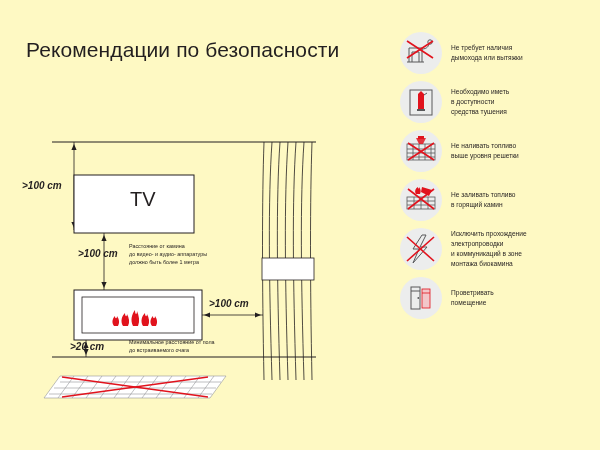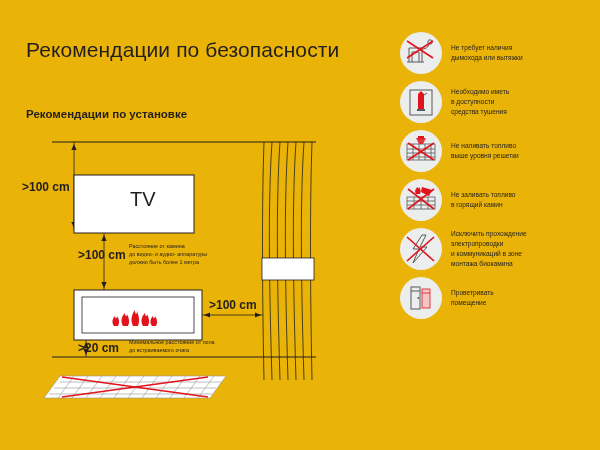--- a/index.html
+++ b/index.html
@@ -10,21 +10,21 @@
     width: 600px;
     height: 450px;
     background: #ffffff;
     font-family: "Liberation Sans", sans-serif;
     overflow: hidden;
   }
   .page {
     position: relative;
     width: 600px;
     height: 450px;
-    background: #eab308;
+    background: #fef9c3;
     box-sizing: border-box;
   }
   
   .title {
     position: absolute;
     left: 26px;
     top: 38px;
     font-size: 21px;
     color: #231f20;
     letter-spacing: 0.1px;
@@ -45,24 +45,25 @@
     left: 26px;
     top: 130px;
     width: 330px;
     height: 290px;
   }
   .diagram svg {
     display: block;
   }
   .lbl {
     position: absolute;
-    font-size: 12px;
+    font-size: 10px;
     color: #231f20;
     font-weight: bold;
     white-space: nowrap;
+    font-style: italic;
   }
   .note {
     position: absolute;
     font-size: 5.4px;
     color: #231f20;
     line-height: 1.45;
     white-space: nowrap;
   }
   .tv-text {
     position: absolute;
@@ -105,21 +106,20 @@
     color: #231f20;
   }
   .icon-text div { white-space: nowrap; }
 </style>
 </head>
 <body>
 
 <div class="page">
 
   <div class="title">Рекомендации по безопасности</div>
-  <div class="subtitle">Рекомендации по установке</div>
 
   <div class="diagram">
     <svg width="330" height="290" viewBox="0 0 330 290">
 
       <line x1="26" y1="12" x2="290" y2="12" stroke="#231f20" stroke-width="1"></line>
 
       <line x1="48" y1="12" x2="48" y2="100" stroke="#231f20" stroke-width="0.8"></line>
       <polygon points="48,14 45.4,20 50.6,20" fill="#231f20"></polygon>
       <polygon points="48,98 45.4,92 50.6,92" fill="#231f20"></polygon>
 
@@ -183,21 +183,21 @@
         <line x1="36" y1="247" x2="182" y2="267"></line>
         <line x1="36" y1="267" x2="182" y2="247"></line>
       </g>
     </svg>
 
     <div class="tv-text" style="left:104px; top:58px;">TV</div>
 
     <div class="lbl" style="left:-4px; top:50px;">&gt;100 cm</div>
     <div class="lbl" style="left:52px; top:118px;">&gt;100 cm</div>
     <div class="lbl" style="left:183px; top:168px;">&gt;100 cm</div>
-    <div class="lbl" style="left:52px; top:211px;">&gt;20 cm</div>
+    <div class="lbl" style="left:44px; top:211px;">&gt;20 cm</div>
 
     <div class="note" style="left:103px; top:113px;">
       <div>Расстояние от камина</div>
       <div>до видео- и аудио- аппаратуры</div>
       <div>должно быть более 1 метра</div>
     </div>
 
     <div class="note" style="left:103px; top:209px;">
       <div>Минимальное расстояние от пола</div>
       <div>до встраиваемого очага</div>

